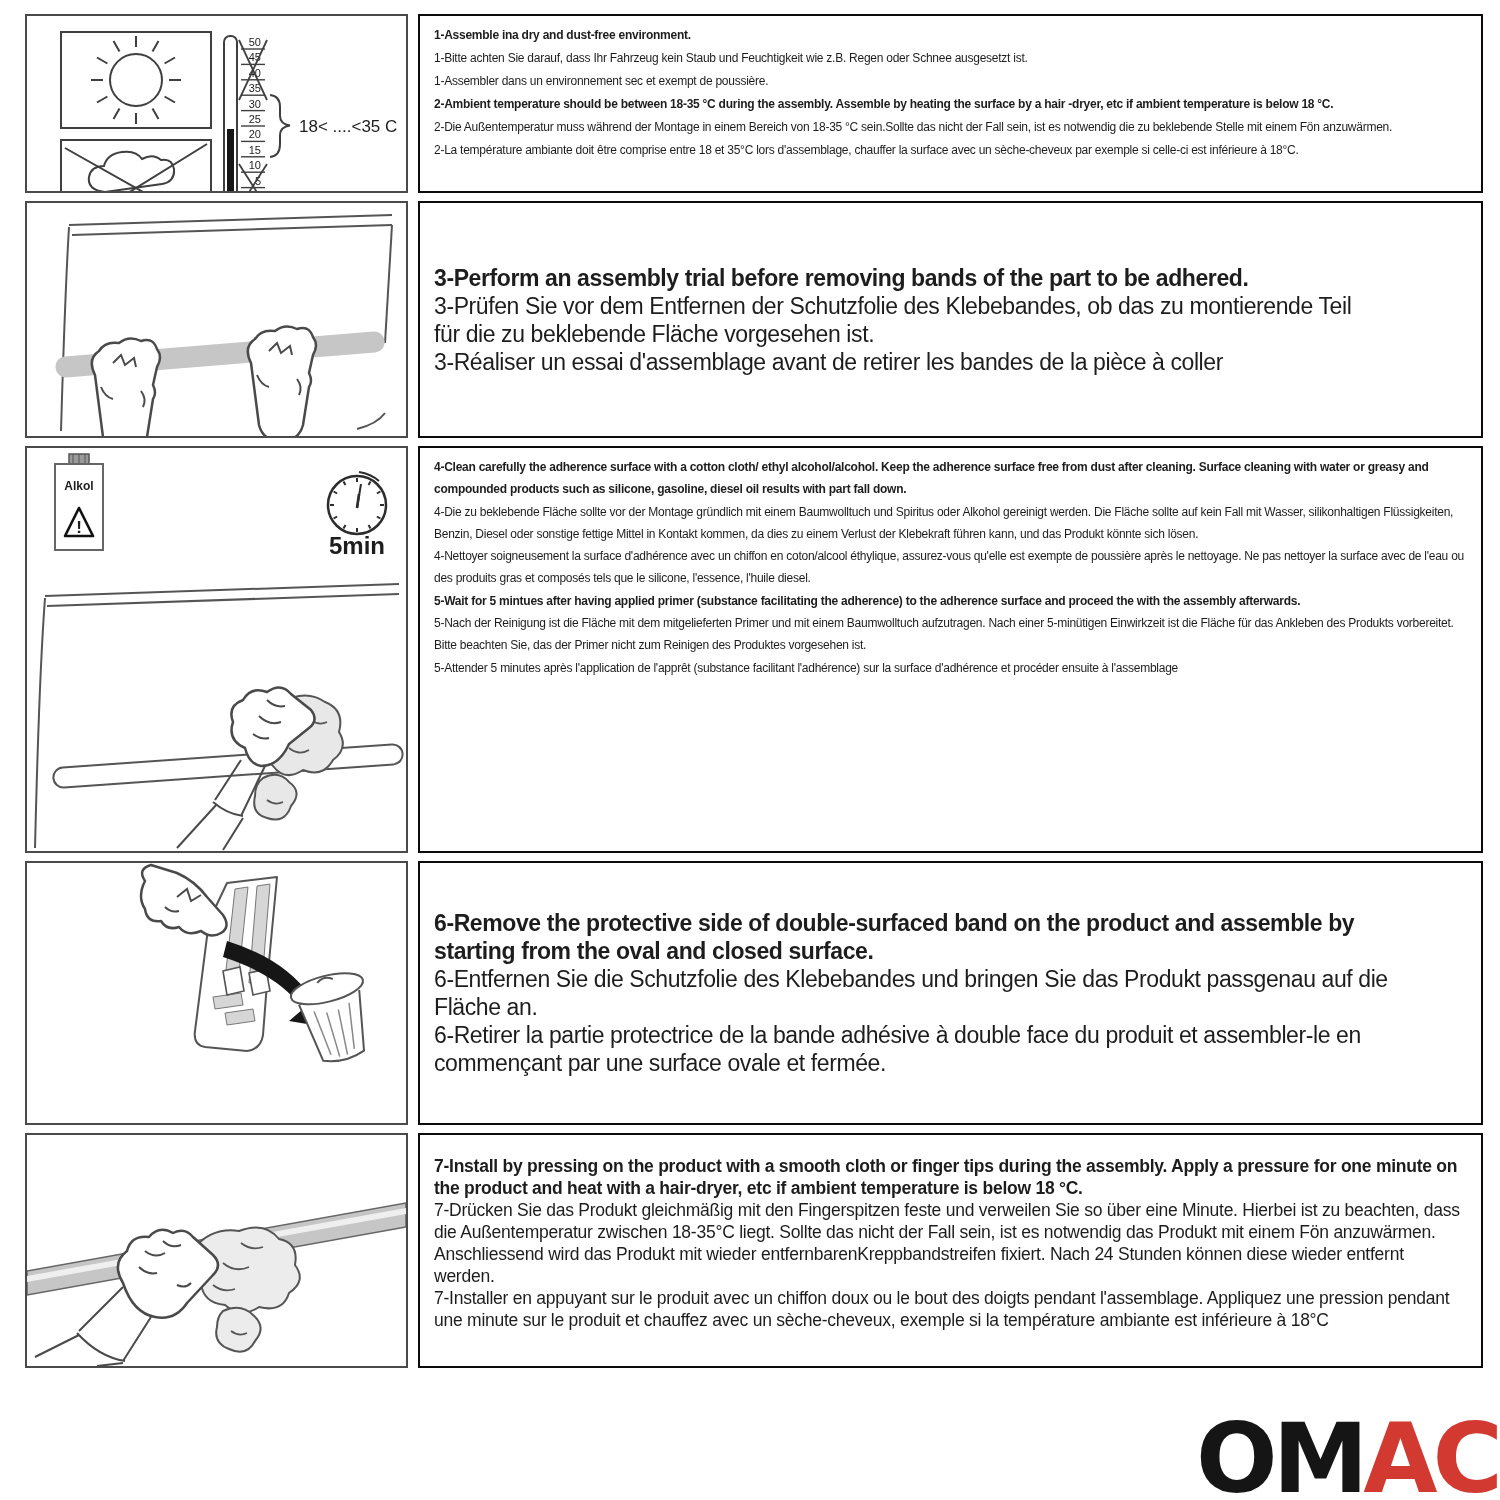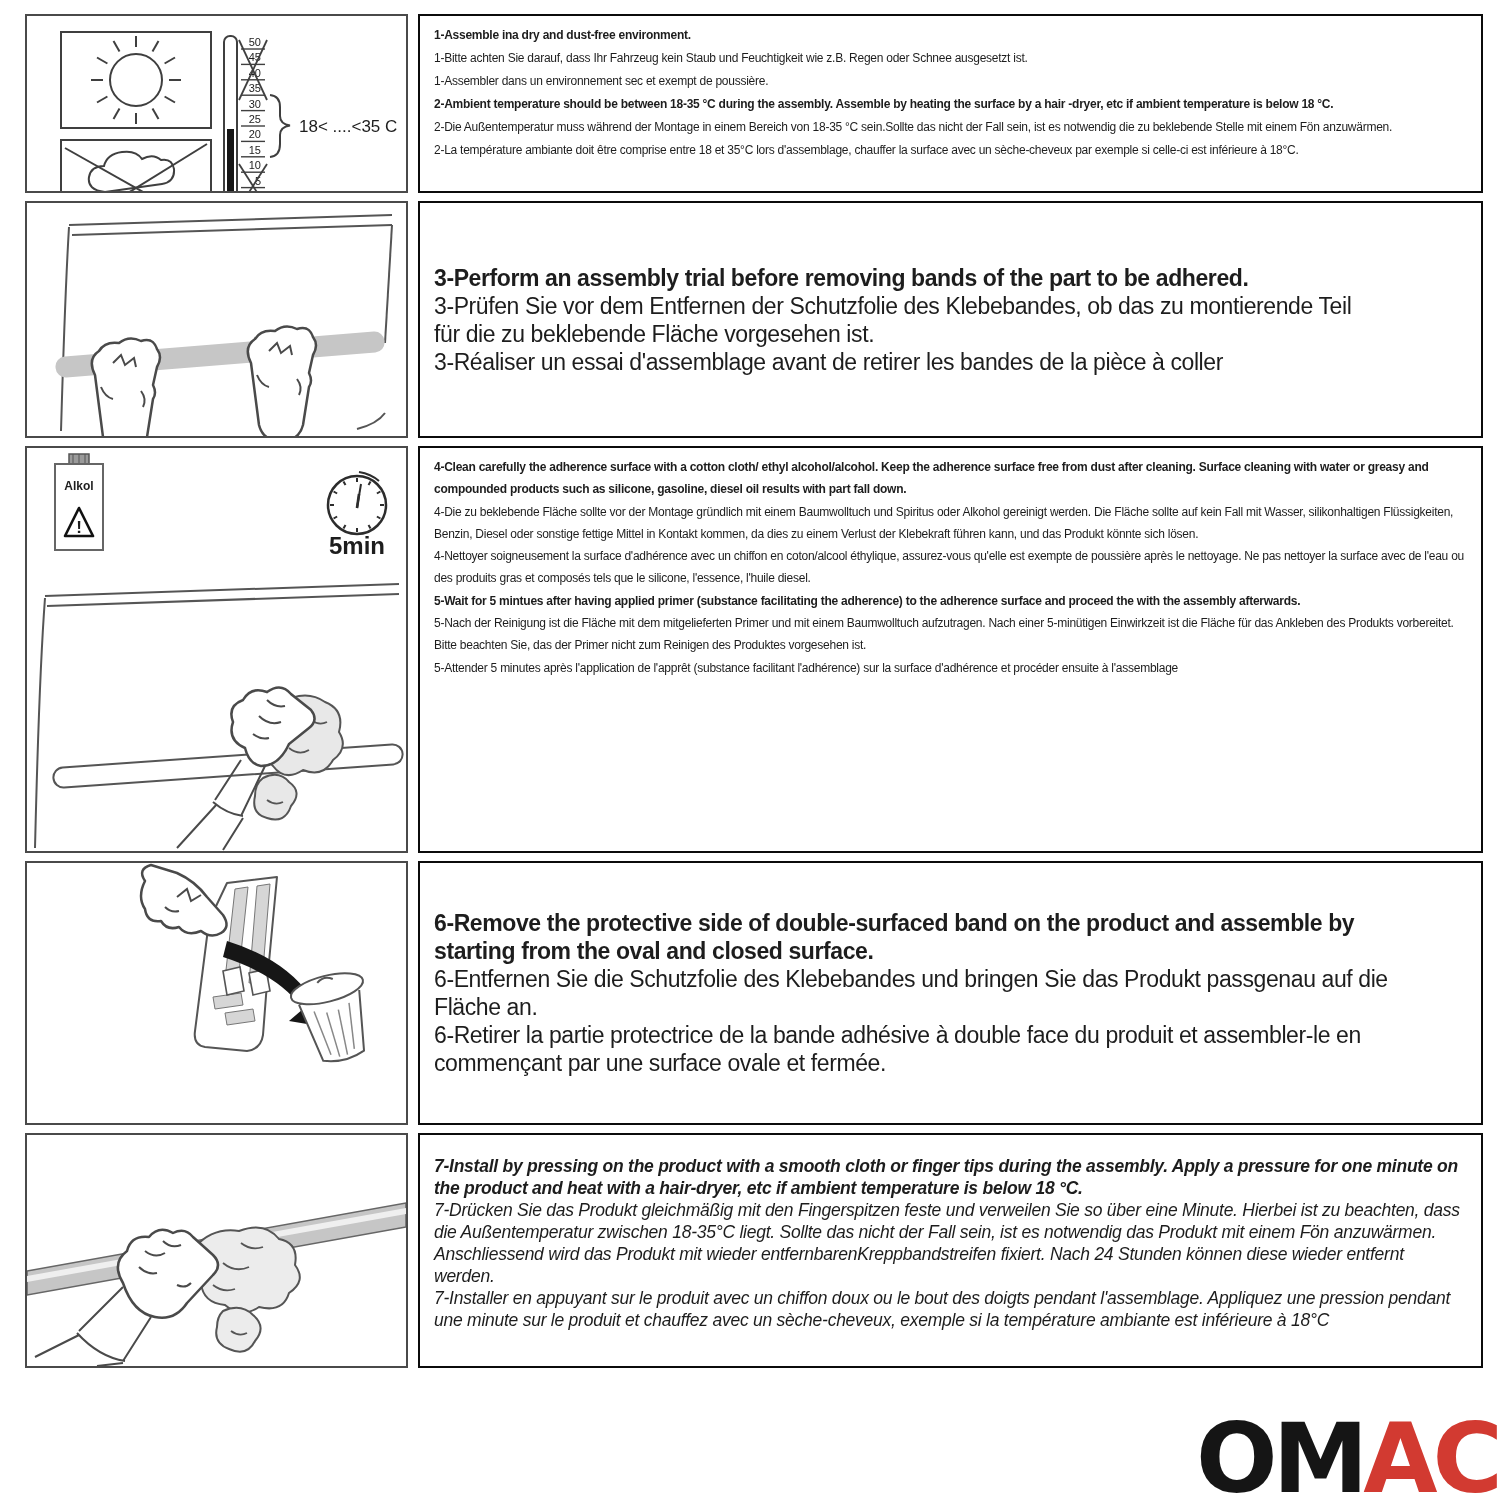--- a/index.html
+++ b/index.html
@@ -21,21 +21,21 @@
     flex:1 1 auto; border:2px solid #0b0b0b; background:#fff; overflow:hidden;
     padding:8px 14px; font-size:12px; line-height:23px; letter-spacing:-0.25px;
   }
   .r1 { height:179px; } .r2 { height:237px;justify-content:space-between; } .r3 { height:407px; }
   .r4 { height:264px; } .r5 { height:235px; }
   .r2 .txt, .r4 .txt { display:flex; flex-direction:column; justify-content:center;
     font-size:23px; line-height:28px; letter-spacing:-0.4px; }
   .r2 .steps { max-width:945px; }
   .r4 .steps { max-width:990px; }
   .r3 .txt { padding-top:8px; line-height:22.3px; }
-  .r5 .txt { padding-top:20px; font-size:17.5px; line-height:22px;font-style:italic; }
+  .r5 .txt { padding-top:20px; font-size:17.5px; line-height:22px; }
   .step + .step { }
   .en { font-weight:bold; }
   p { margin:0; }
   svg { display:block; }
   svg text { font-family:"Liberation Sans", sans-serif; fill:#1d1d1d; }
   .brand {
     position:absolute; right:2px; top:1408px; background:#fff;
     padding:8px 0 0 28px; font-family:"DejaVu Sans", sans-serif;
     font-size:96px; font-weight:800; letter-spacing:-5px; line-height:0.9;
     white-space:nowrap;

